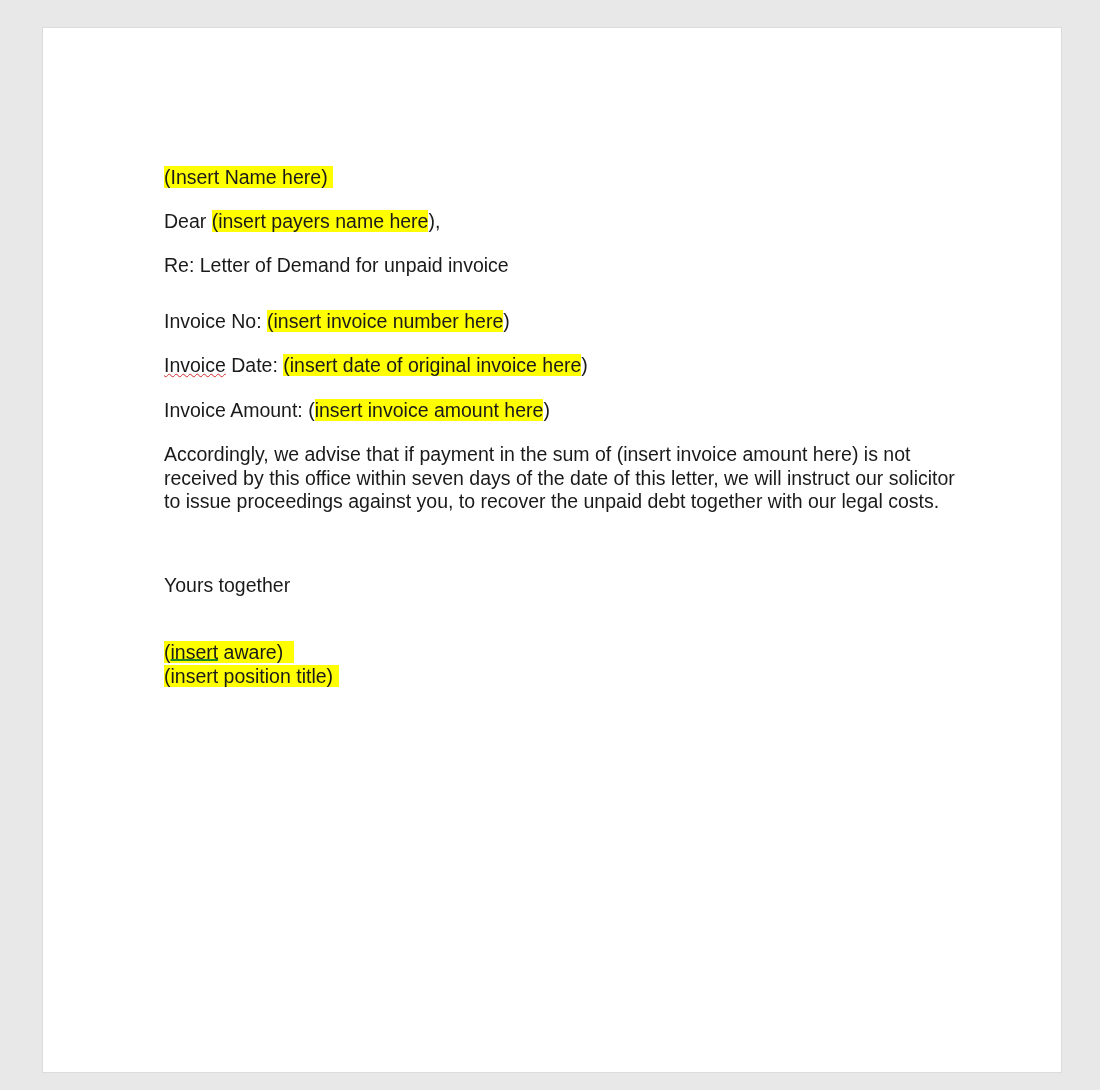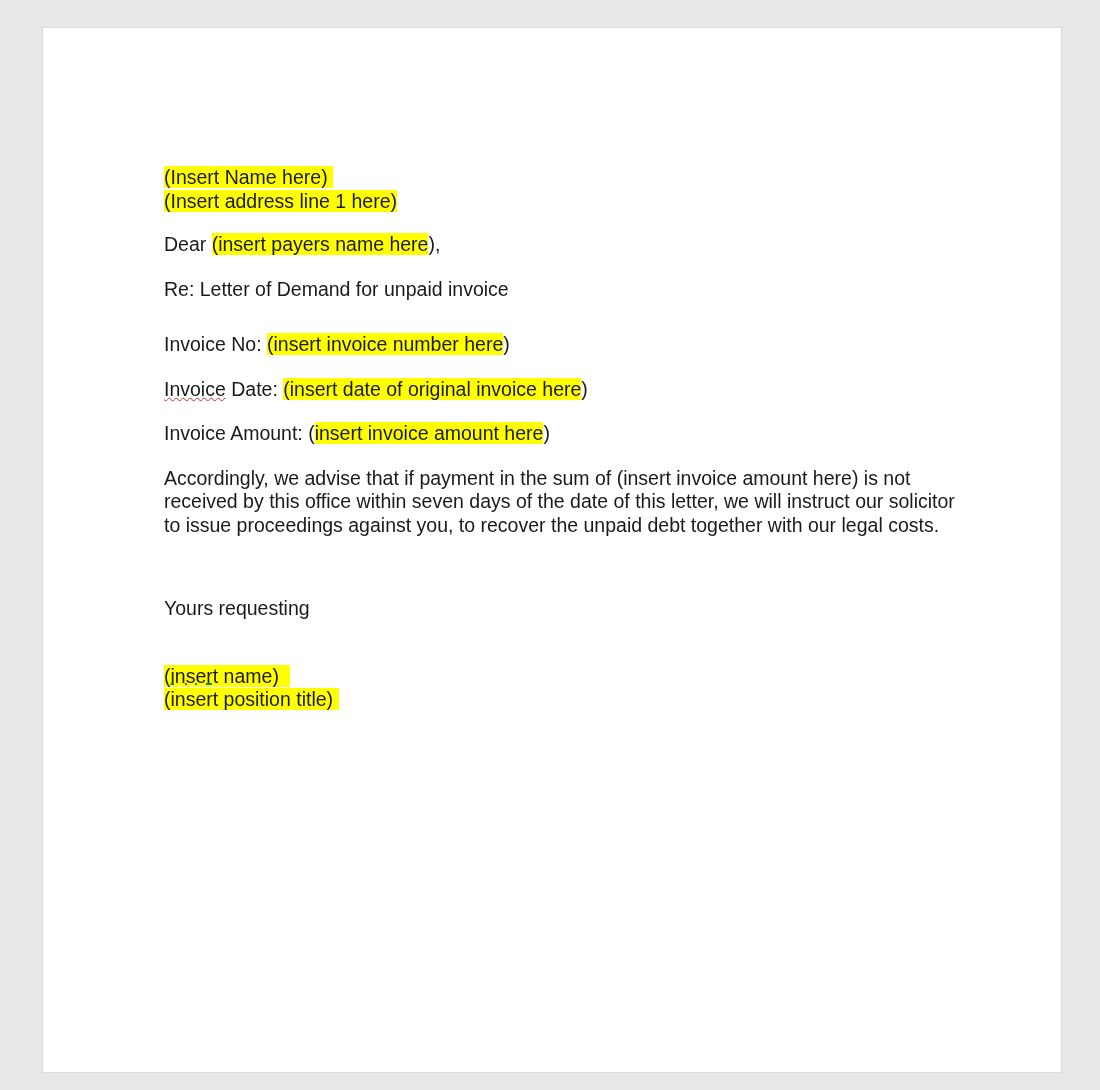--- a/index.html
+++ b/index.html
@@ -89,21 +89,20 @@
 <body>
 
 <div class="doc-canvas">
 
   <div class="page-sheet">
 
     <div class="letter-body">
 
       <div class="block addr-block">
         <div class="line"><span class="hl">(Insert Name here)</span><span class="hl"> </span></div>
-        <div class="line"><span class="hl">(Insert address line 1 here)</span></div>
       </div>
 
       <div class="block salutation">
         <span>Dear </span><span class="hl">(</span><span class="hl">insert payers name here</span><span>),</span>
       </div>
 
       <div class="block subject">Re:  Letter of Demand for unpaid invoice</div>
 
       <div class="block inv-line">
         <span>Invoice No: </span><span class="hl">(insert invoice number here</span><span>)</span>
@@ -115,22 +114,22 @@
 
       <div class="block inv-line">
         <span>Invoice Amount: (</span><span class="hl">insert invoice amount here</span><span>)</span>
       </div>
 
 
       <div class="block body-para">
         <p class="para">Accordingly, we advise that if payment in the sum of (insert invoice amount here) is not received by this office within seven days of the date of this letter, we will instruct our solicitor to issue proceedings against you, to recover the unpaid debt together with our legal costs.</p>
       </div>
 
-      <div class="block signoff">Yours requesting</div>
+      <div class="block signoff">Yours together</div>
 
       <div class="block signature">
-        <div class="line"><span class="hl">(</span><span class="hl grammar-error">insert</span><span class="hl"> name)</span><span class="hl">  </span></div>
+        <div class="line"><span class="hl">(</span><span class="hl grammar-error">insert</span><span class="hl"> aware)</span><span class="hl">  </span></div>
         <div class="line"><span class="hl">(insert position title)</span><span class="hl"> </span></div>
       </div>
 
     </div>
   </div>
 </div>
 
 </body></html>

